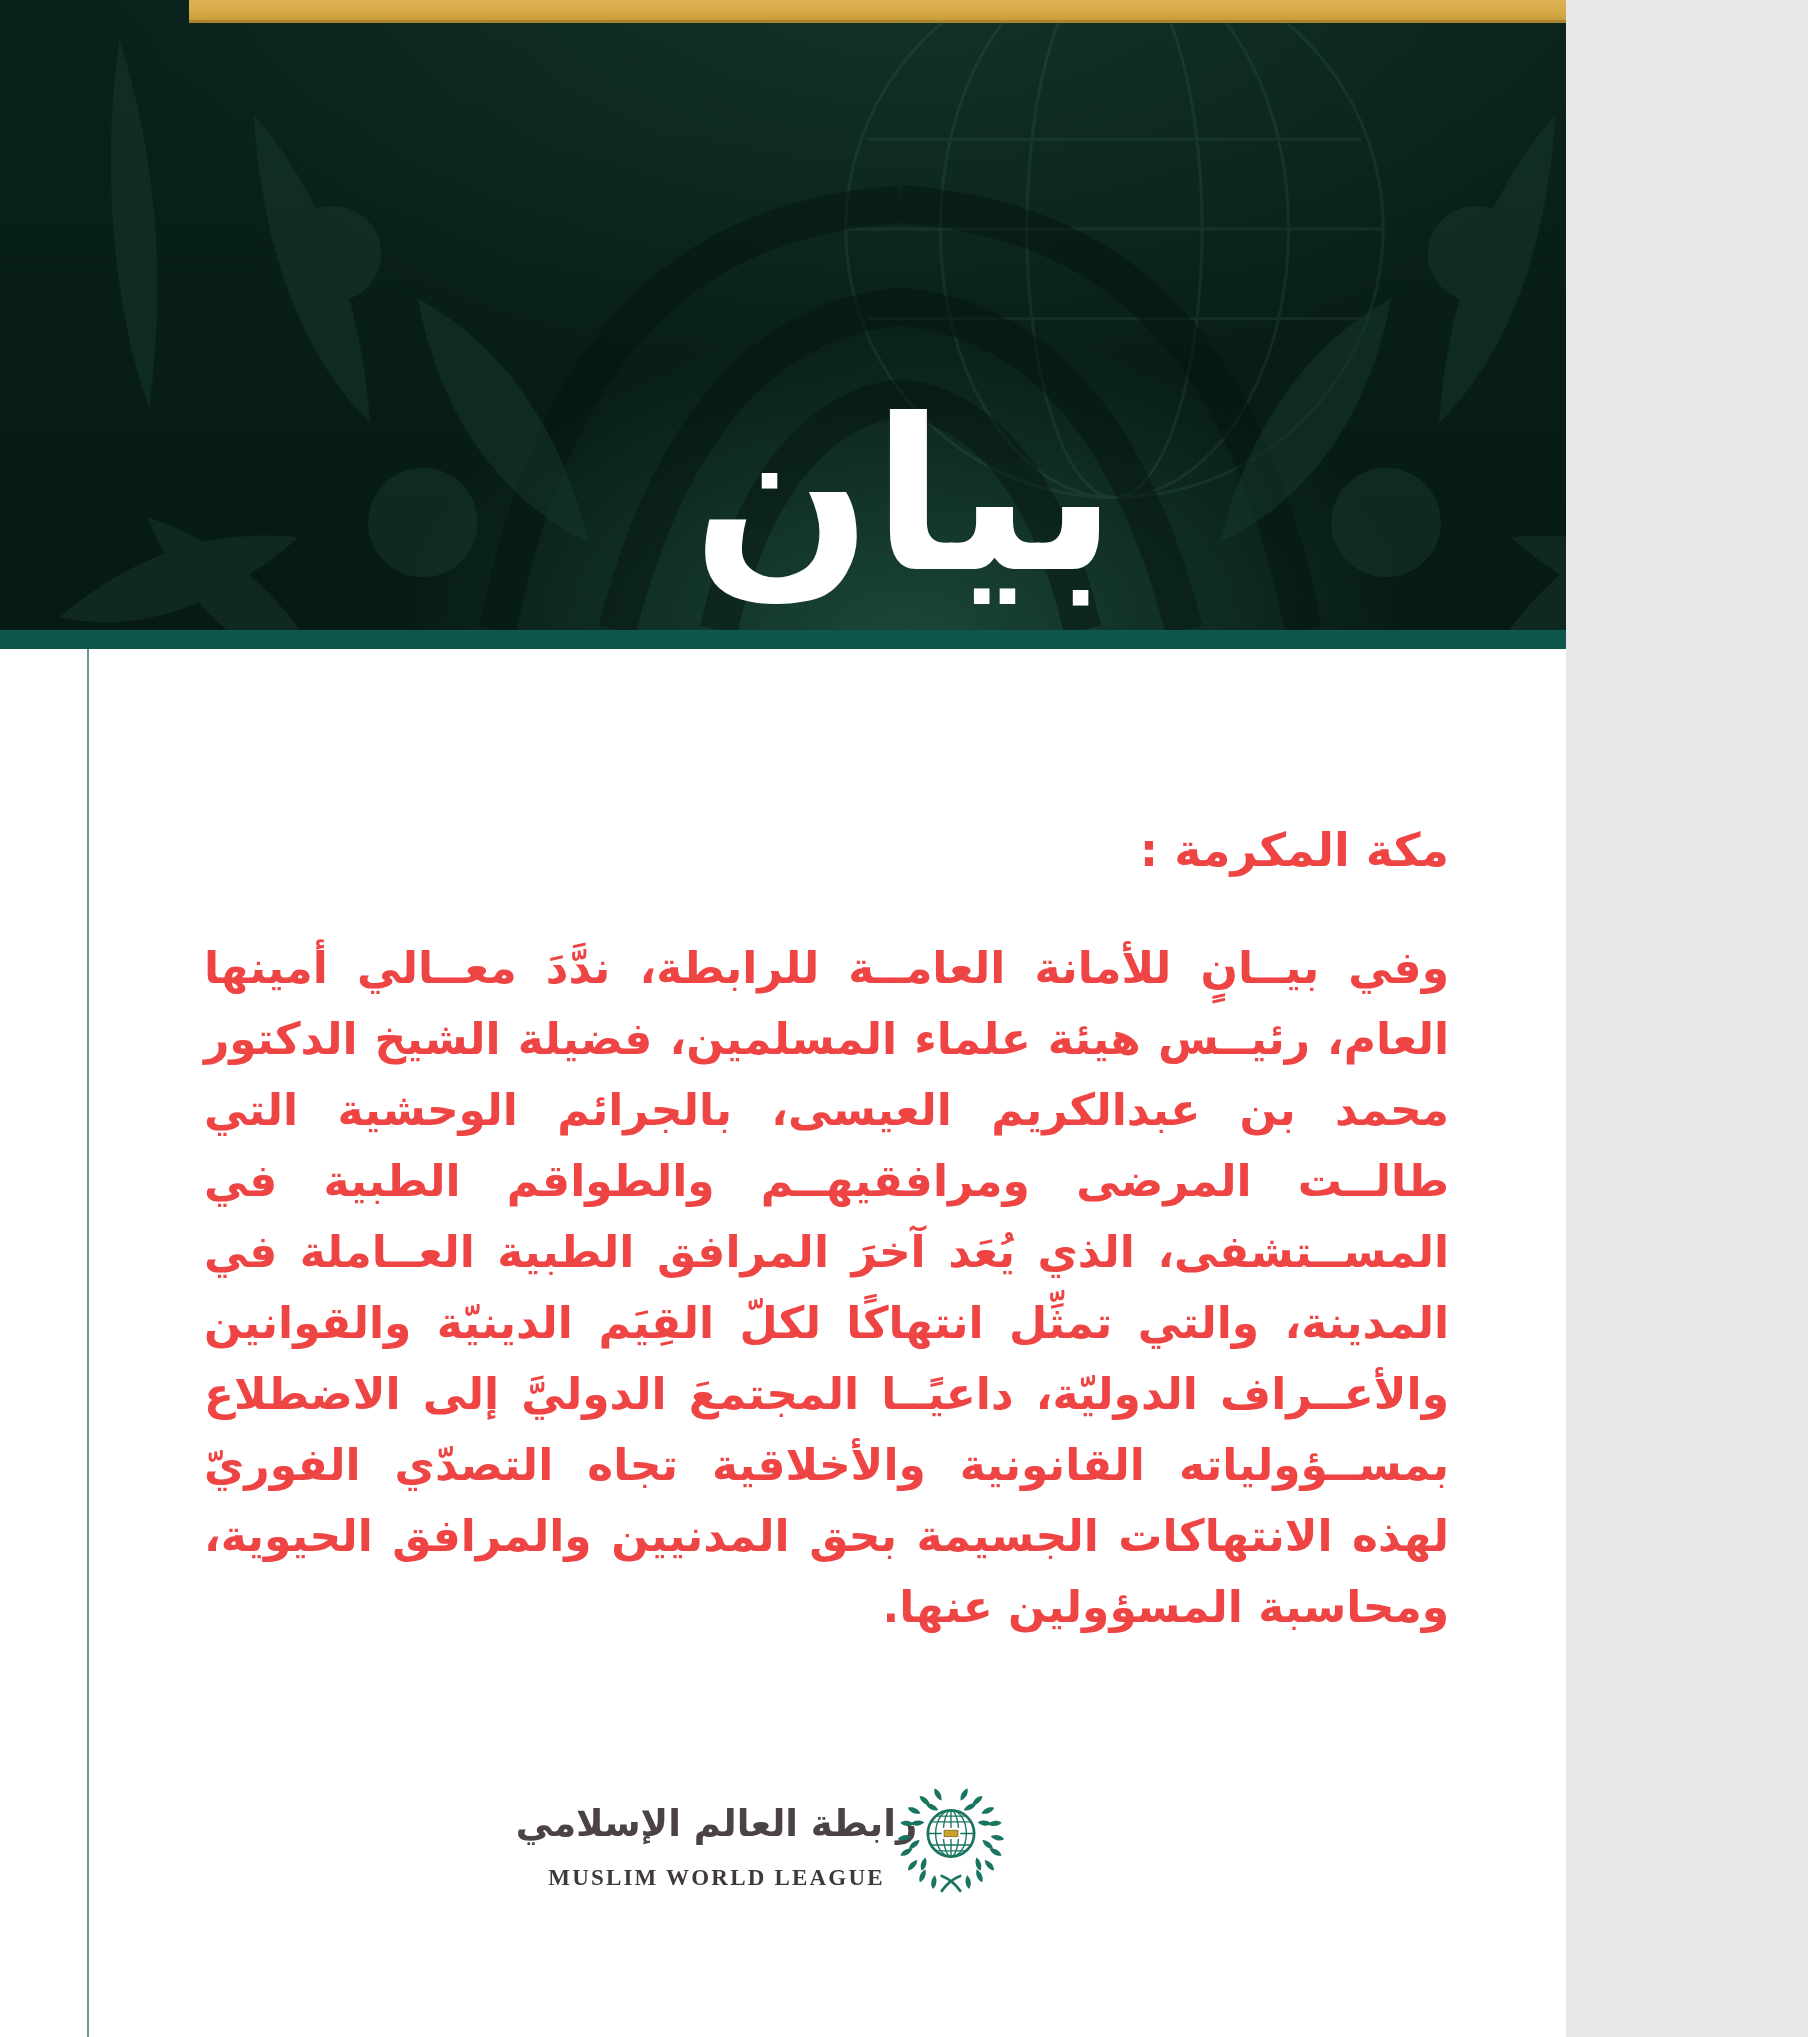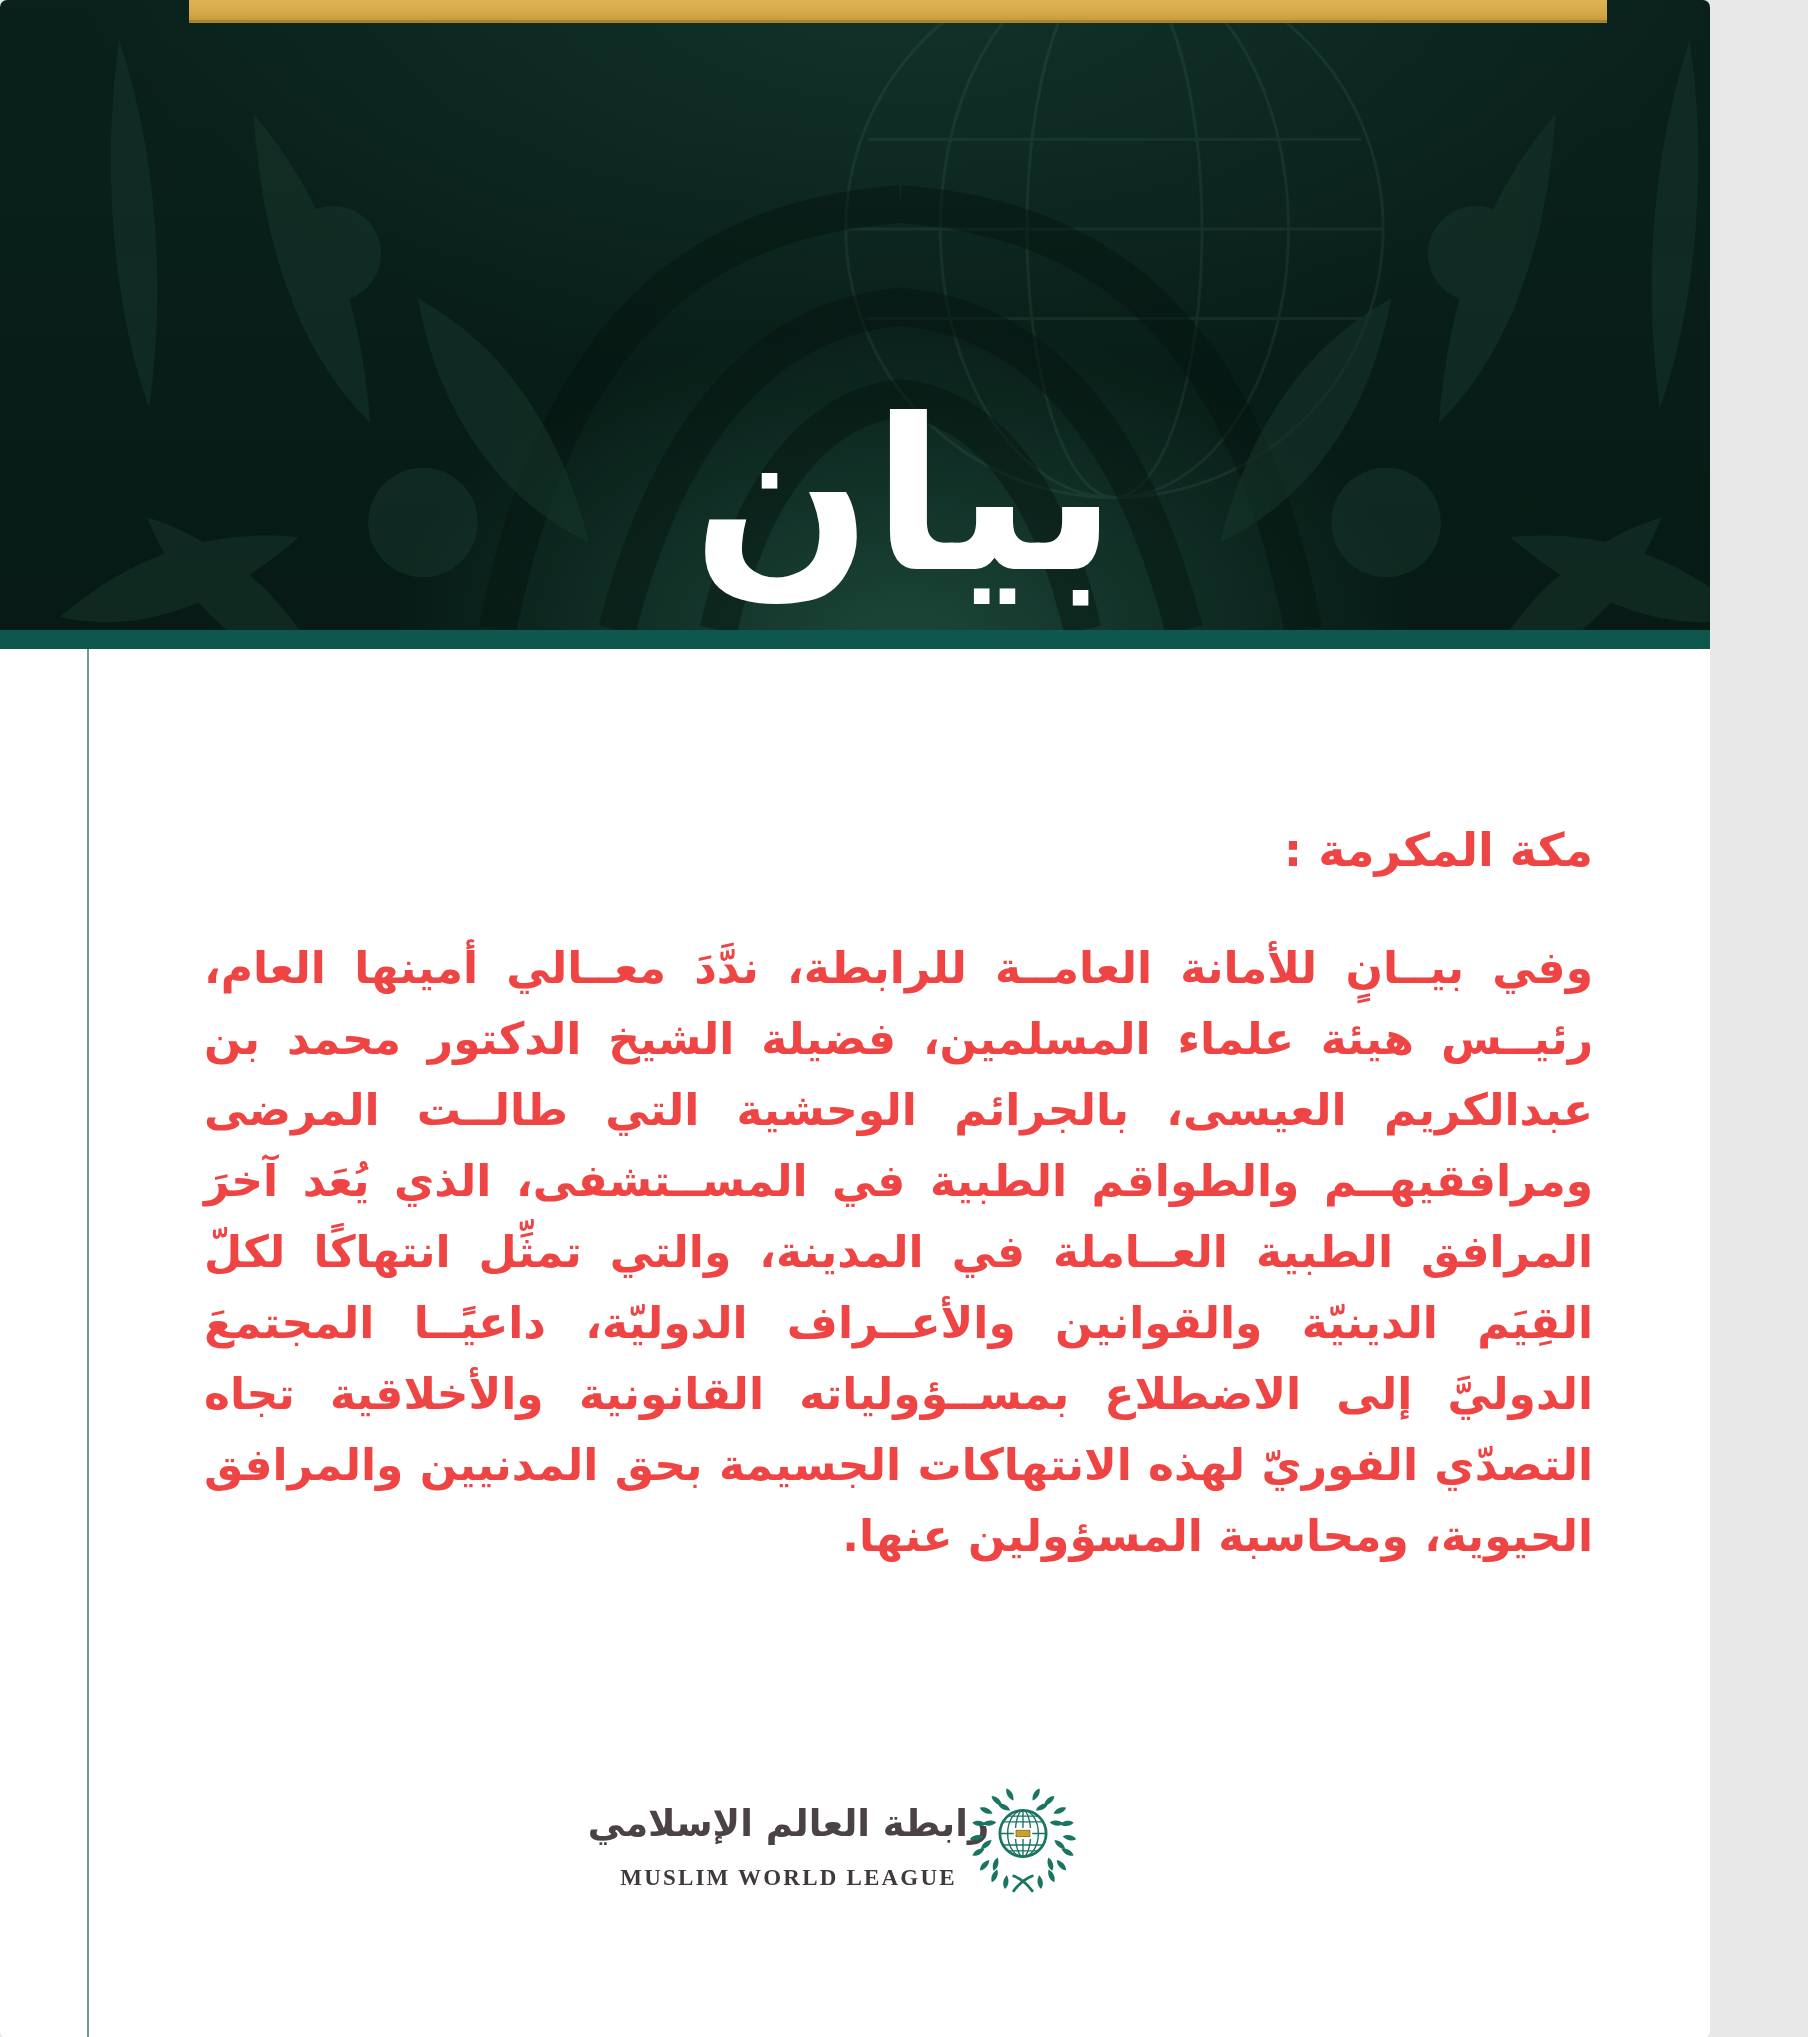--- a/index.html
+++ b/index.html
@@ -1,22 +1,21 @@
 <!DOCTYPE html>
 <html lang="ar"><head>
 <meta charset="utf-8">
 <style>
   html,body{margin:0;padding:0;background:#e8e8e8;}
   .page{
     position:relative;
-    width:1710px;height:2038px;
+    width:1566px;height:2038px;
     background:#ffffff;
     overflow:hidden;
     font-family:"DejaVu Sans", sans-serif;
-    border-radius:7px;
   }
 
   
   .hero{
     position:absolute;left:0;top:0;width:1809px;height:630px;
     background:
       radial-gradient(ellipse 756px 468px at 50% 102%, rgba(33,82,66,.80), rgba(33,82,66,0) 68%),
       radial-gradient(ellipse 1144px 617px at 50% -8%, rgba(21,55,45,.85), rgba(21,55,45,0) 72%),
       linear-gradient(180deg,#0a211b 0%,#081d17 60%,#071a15 100%);
     overflow:hidden;

